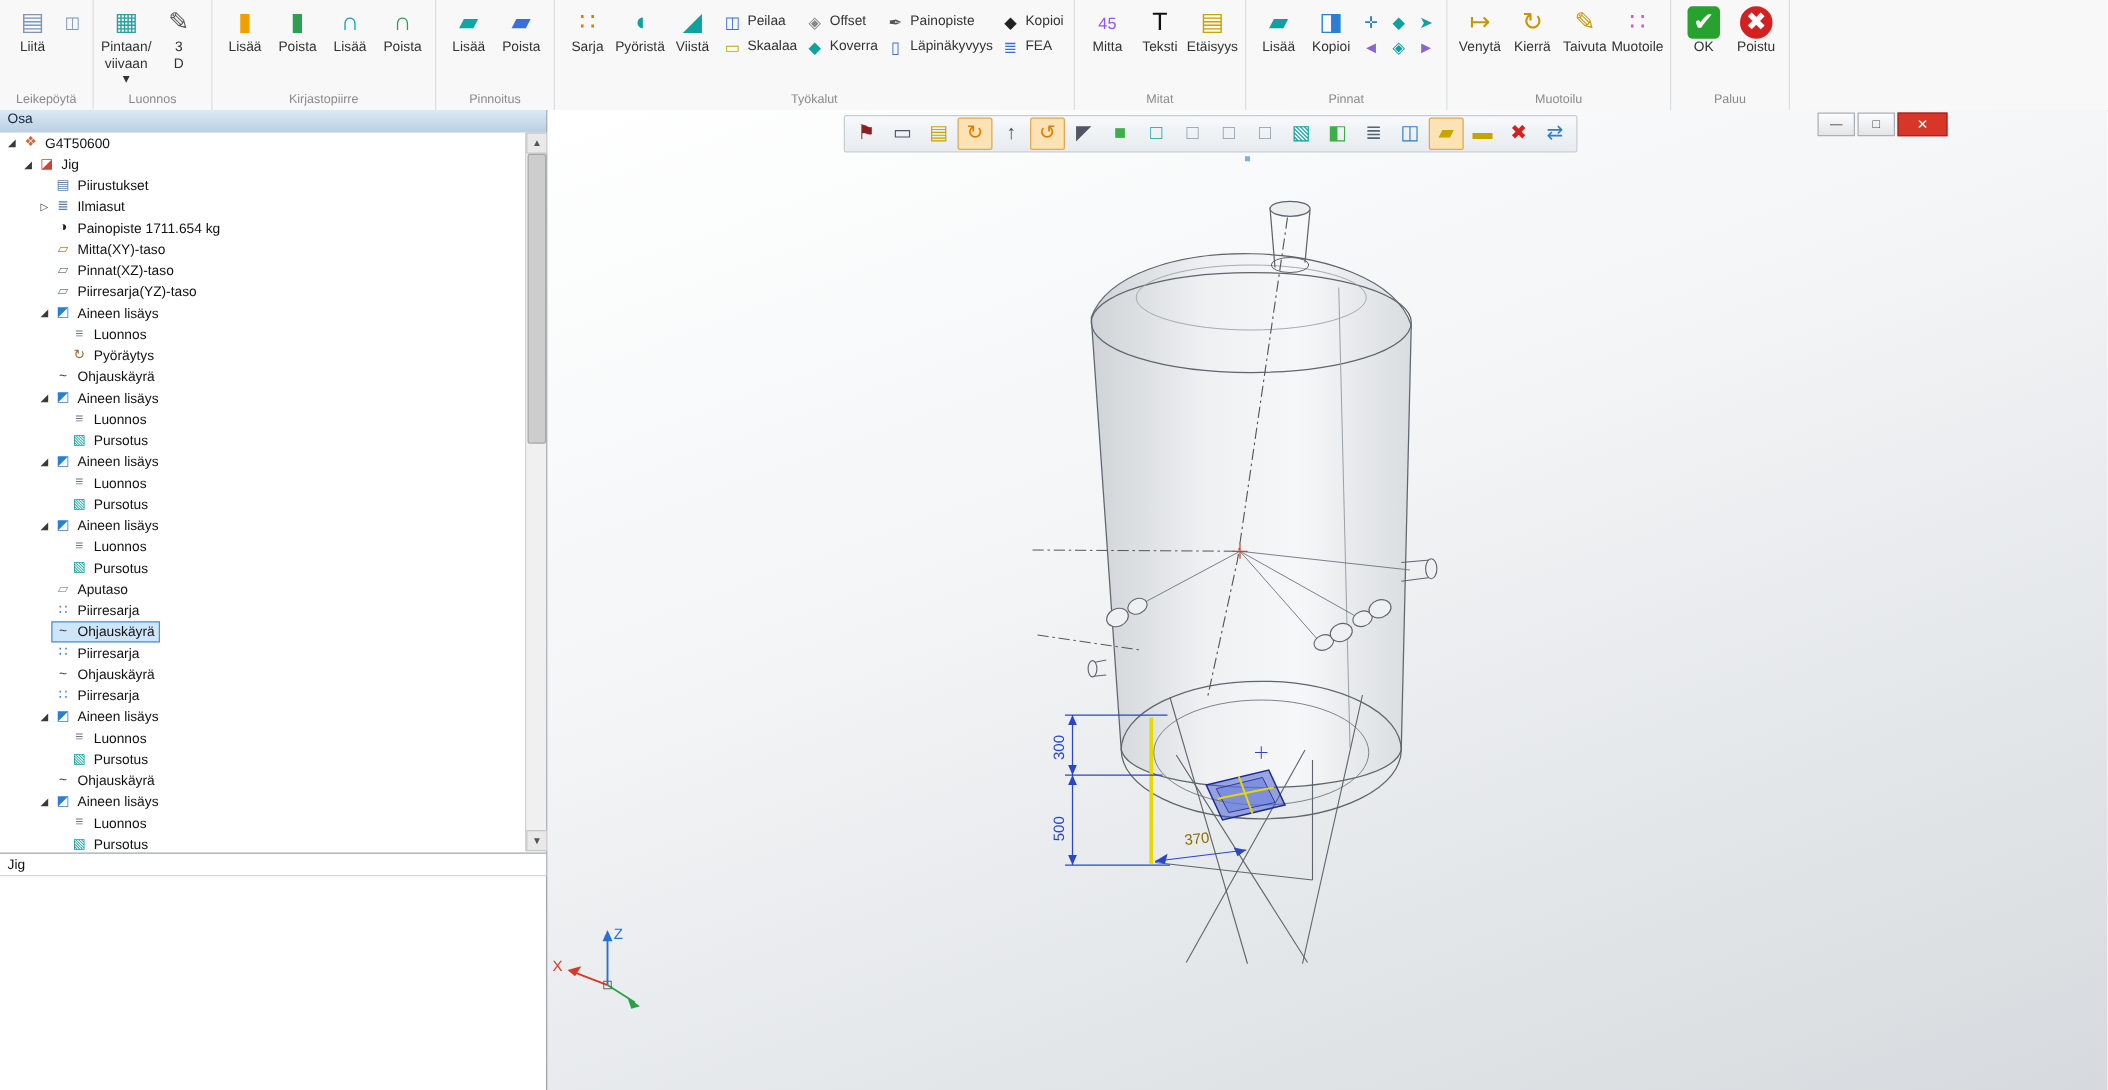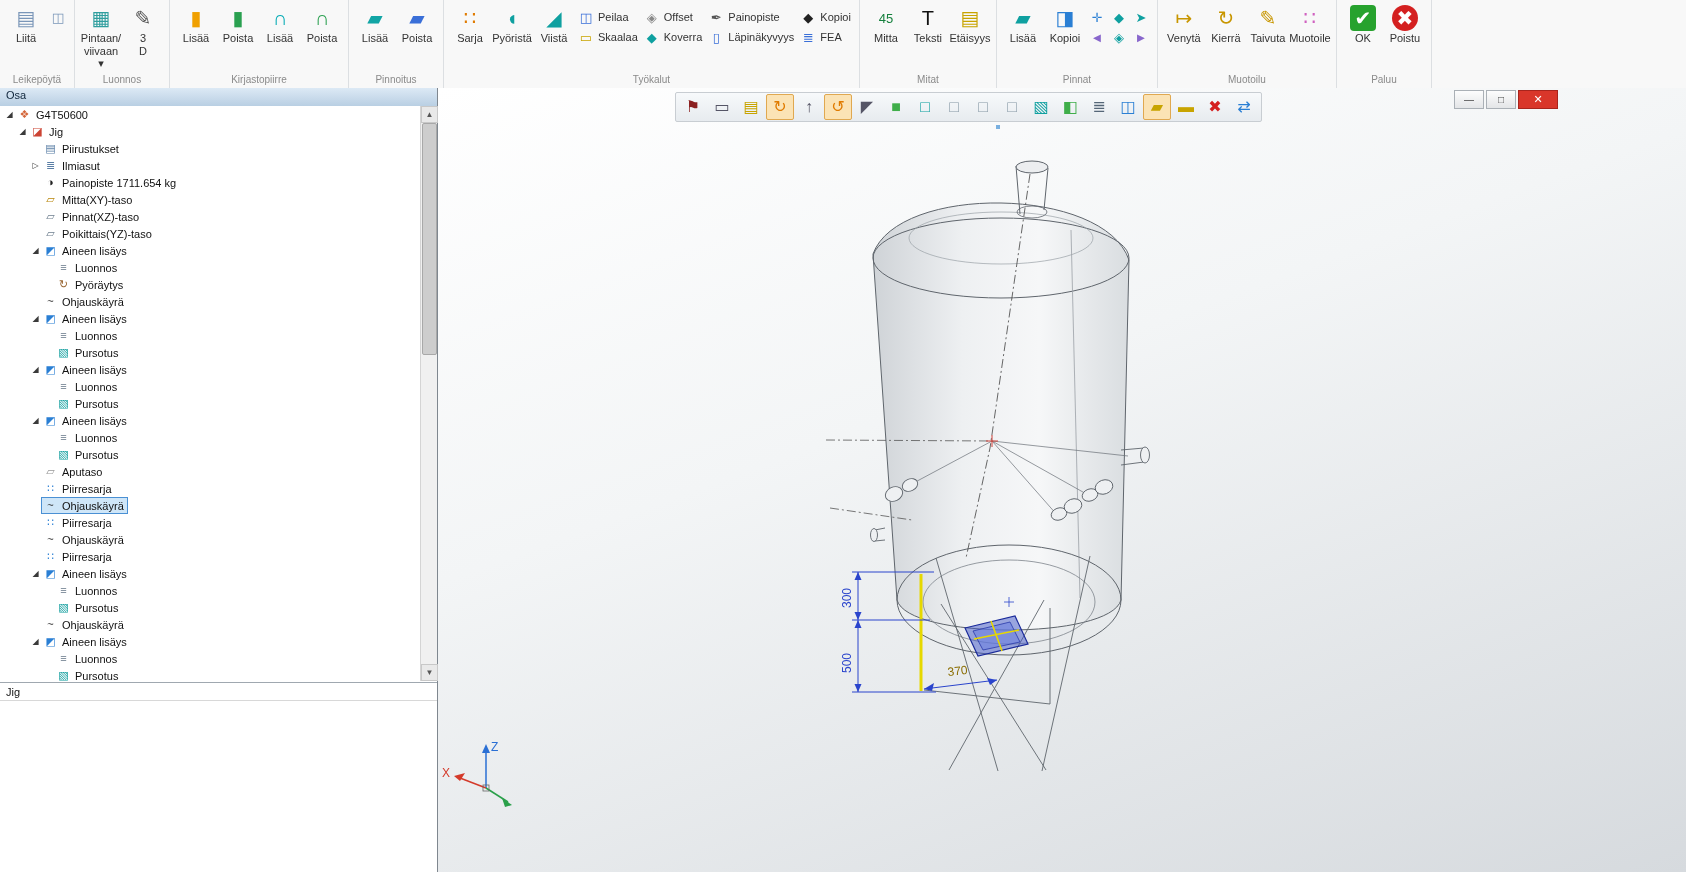--- a/index.html
+++ b/index.html
@@ -177,21 +177,21 @@
               <span class="rsic" style="color: rgb(58, 111, 216);">≣</span>
               <span>FEA</span>
             </div>
           </div>
         </div>
         <div class="rglabel">Työkalut</div>
       </div>
       <div class="rgroup">
         <div class="rrow">
           <div class="rbig">
-            <span class="ric" style="color: #15803d; font-size: 13px;">45</span>
+            <span class="ric" style="color: #8b5cf6; font-size: 13px;">45</span>
             <div class="rlab">Mitta</div>
           </div>
           <div class="rbig">
             <span class="ric" style="color: rgb(17, 17, 17);">T</span>
             <div class="rlab">Teksti</div>
           </div>
           <div class="rbig">
             <span class="ric" style="color: rgb(200, 164, 0);">▤</span>
             <div class="rlab">Etäisyys</div>
           </div>
@@ -321,21 +321,21 @@
         <span class="texp"></span>
         <span class="tlab-wrap">
           <span class="tico" style="color: rgb(112, 128, 144);">▱</span>
           <span class="tlab">Pinnat(XZ)-taso</span>
         </span>
       </div>
       <div class="trow" style="padding-left: 30px;">
         <span class="texp"></span>
         <span class="tlab-wrap">
           <span class="tico" style="color: rgb(112, 128, 144);">▱</span>
-          <span class="tlab">Poikittais(YZ)-taso</span>
+          <span class="tlab">Piirresarja(YZ)-taso</span>
         </span>
       </div>
       <div class="trow" style="padding-left: 30px;">
         <span class="texp">◢</span>
         <span class="tlab-wrap">
           <span class="tico" style="color: rgb(42, 127, 212);">◩</span>
           <span class="tlab">Aineen lisäys</span>
         </span>
       </div>
       <div class="trow" style="padding-left: 43px;">

